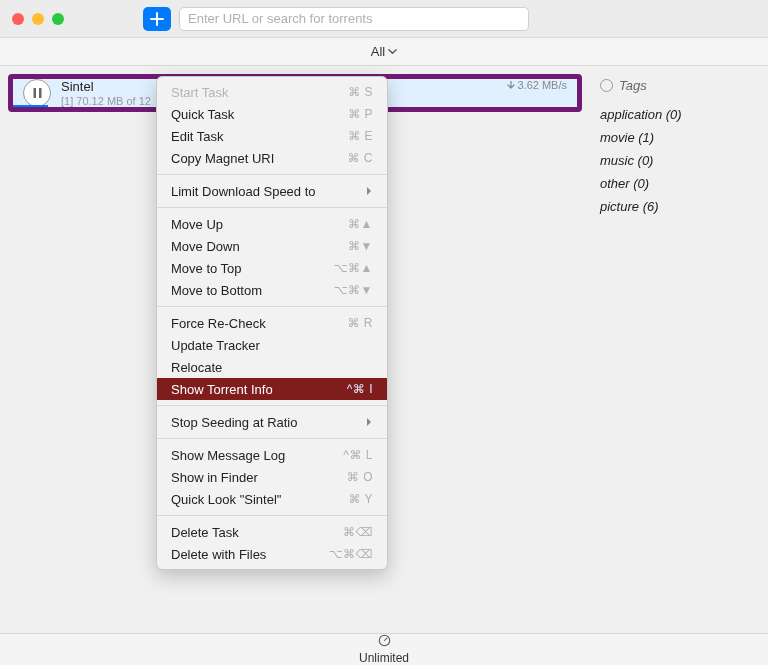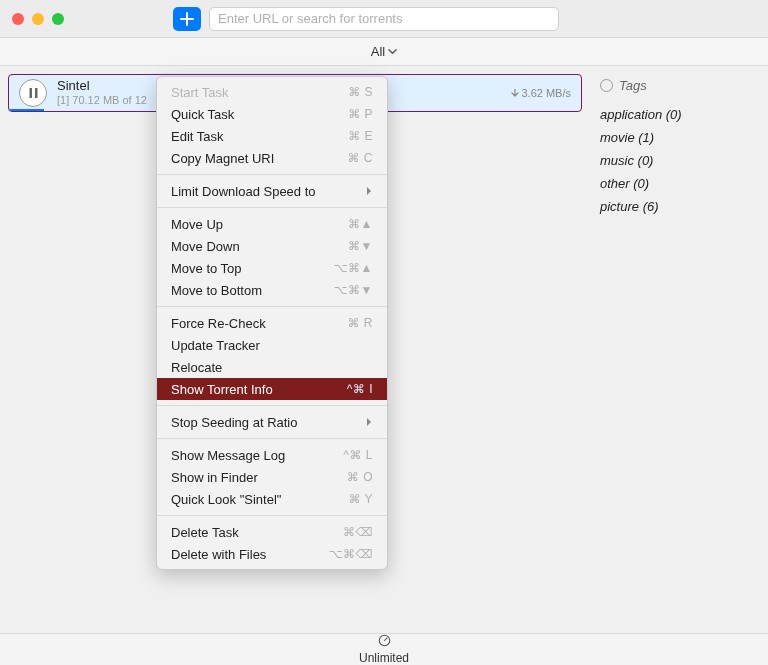--- a/index.html
+++ b/index.html
@@ -23,21 +23,21 @@
 .traffic-lights { display: flex; gap: 8px; }
 .traffic-light { width: 12px; height: 12px; border-radius: 50%; }
 .tl-close { background: #ff5f57; }
 .tl-min { background: #febc2e; }
 .tl-max { background: #28c840; }
 .toolbar-center {
   flex: 1;
   display: flex;
   align-items: flex-start;
   justify-content: flex-start;
-  margin-left: 109px;
+  margin-left: 79px;
   gap: 8px;
 }
 .add-btn {
   width: 28px;
   height: 24px;
   background: #007aff;
   border-radius: 5px;
   display: flex;
   align-items: center;
   justify-content: center;
@@ -69,25 +69,25 @@
   cursor: pointer;
 }
 .filter-bar svg { width: 9px; height: 9px; }
 .main { display: flex; height: 565px; }
 .torrent-list {
   width: 590px;
   padding: 8px;
 }
 .torrent-row {
   background: #e1f0ff;
-  border: 1px solid #701a75;
+  border: 5px solid #701a75;
   border-radius: 4px;
   height: 38px;
   display: flex;
-  align-items: center;
+  align-items: flex-start;
   padding: 0 10px;
   position: relative;
   overflow: hidden;
 }
 .torrent-row::after {
   content: '';
   position: absolute;
   bottom: 0;
   left: 0;
   width: 35px;

